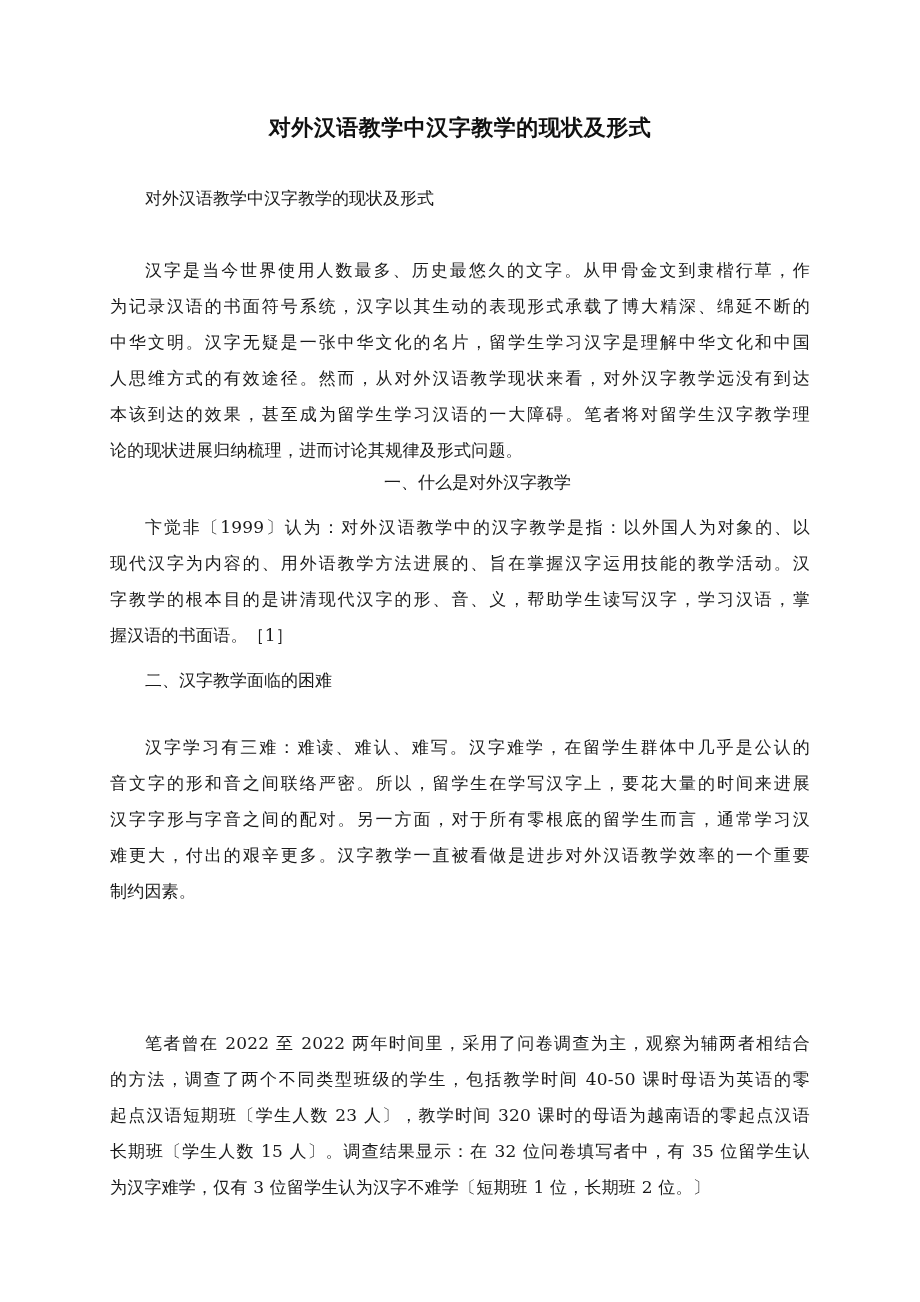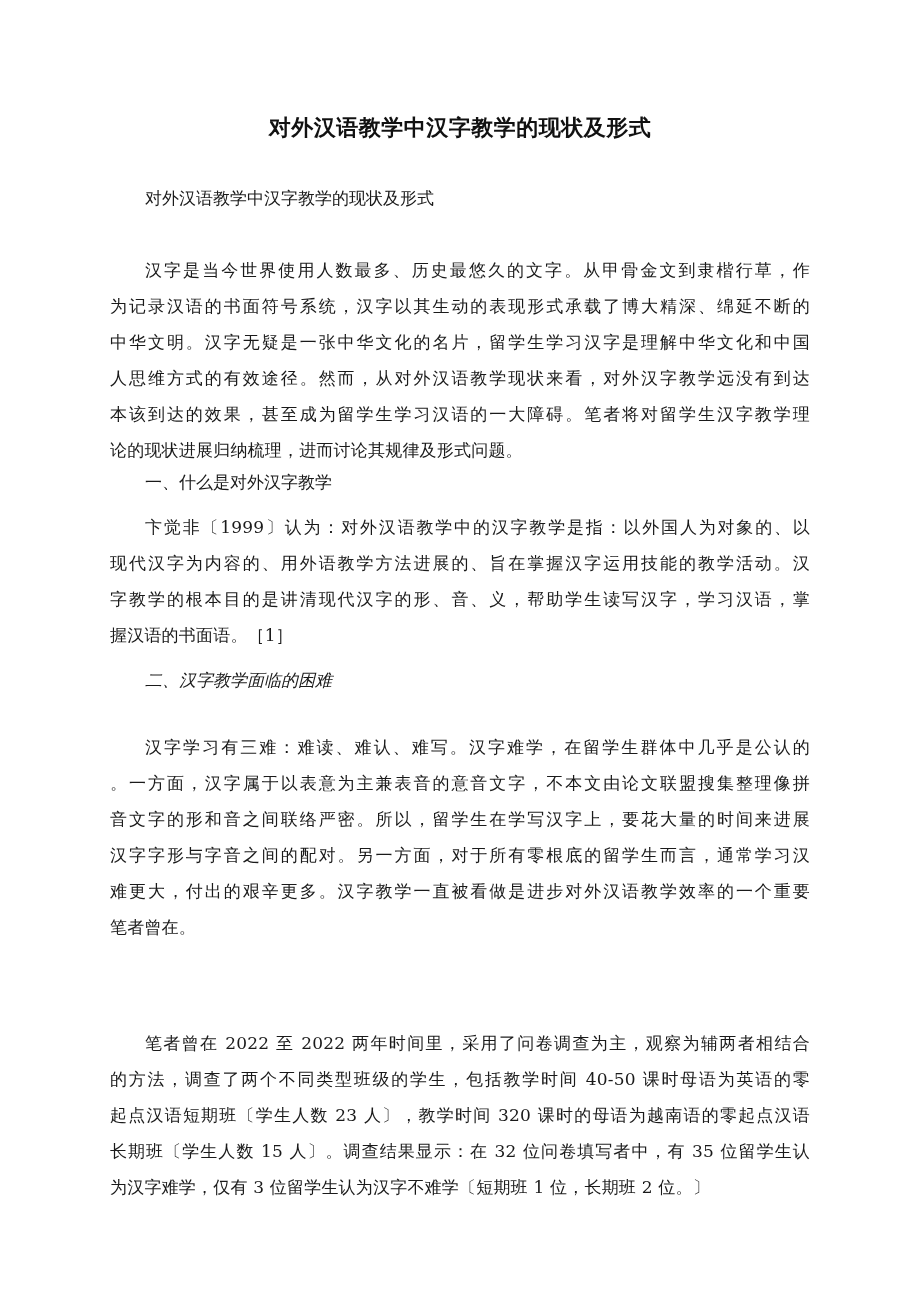--- a/index.html
+++ b/index.html
@@ -29,42 +29,41 @@
 
   <div class="block" style="top:252px;">
     <span class="line indent">汉字是当今世界使用人数最多、历史最悠久的文字。从甲骨金文到隶楷行草，作</span>
     <span class="line">为记录汉语的书面符号系统，汉字以其生动的表现形式承载了博大精深、绵延不断的</span>
     <span class="line">中华文明。汉字无疑是一张中华文化的名片，留学生学习汉字是理解中华文化和中国</span>
     <span class="line">人思维方式的有效途径。然而，从对外汉语教学现状来看，对外汉字教学远没有到达</span>
     <span class="line">本该到达的效果，甚至成为留学生学习汉语的一大障碍。笔者将对留学生汉字教学理</span>
     <span class="line last">论的现状进展归纳梳理，进而讨论其规律及形式问题。</span>
   </div>
 
-  <div class="block" style="top:464px;">
+  <div class="block" style="top:464px;text-align:center;">
     <div class="plain">一、什么是对外汉字教学</div>
   </div>
 
   <div class="block" style="top:509px;">
     <span class="line indent">卞觉非〔1999〕认为：对外汉语教学中的汉字教学是指：以外国人为对象的、以</span>
     <span class="line">现代汉字为内容的、用外语教学方法进展的、旨在掌握汉字运用技能的教学活动。汉</span>
     <span class="line">字教学的根本目的是讲清现代汉字的形、音、义，帮助学生读写汉字，学习汉语，掌</span>
     <span class="line last">握汉语的书面语。［1］</span>
   </div>
 
-  <div class="block" style="top:662px;font-style:italic;">
+  <div class="block" style="top:662px;">
     <div class="plain">二、汉字教学面临的困难</div>
   </div>
 
   <div class="block" style="top:729px;">
     <span class="line indent">汉字学习有三难：难读、难认、难写。汉字难学，在留学生群体中几乎是公认的</span>
-    <span class="line">。一方面，汉字属于以表意为主兼表音的意音文字，不本文由论文联盟搜集整理像拼</span>
     <span class="line">音文字的形和音之间联络严密。所以，留学生在学写汉字上，要花大量的时间来进展</span>
     <span class="line">汉字字形与字音之间的配对。另一方面，对于所有零根底的留学生而言，通常学习汉</span>
     <span class="line">难更大，付出的艰辛更多。汉字教学一直被看做是进步对外汉语教学效率的一个重要</span>
-    <span class="line last">笔者曾在。</span>
+    <span class="line last">制约因素。</span>
   </div>
 
   <div class="block" style="top:1025px;">
     <span class="line indent">笔者曾在 2022 至 2022 两年时间里，采用了问卷调查为主，观察为辅两者相结合</span>
     <span class="line">的方法，调查了两个不同类型班级的学生，包括教学时间 40-50 课时母语为英语的零</span>
     <span class="line">起点汉语短期班〔学生人数 23 人〕，教学时间 320 课时的母语为越南语的零起点汉语</span>
     <span class="line">长期班〔学生人数 15 人〕。调查结果显示：在 32 位问卷填写者中，有 35 位留学生认</span>
     <span class="line last">为汉字难学，仅有 3 位留学生认为汉字不难学〔短期班 1 位，长期班 2 位。〕</span>
   </div>
 

